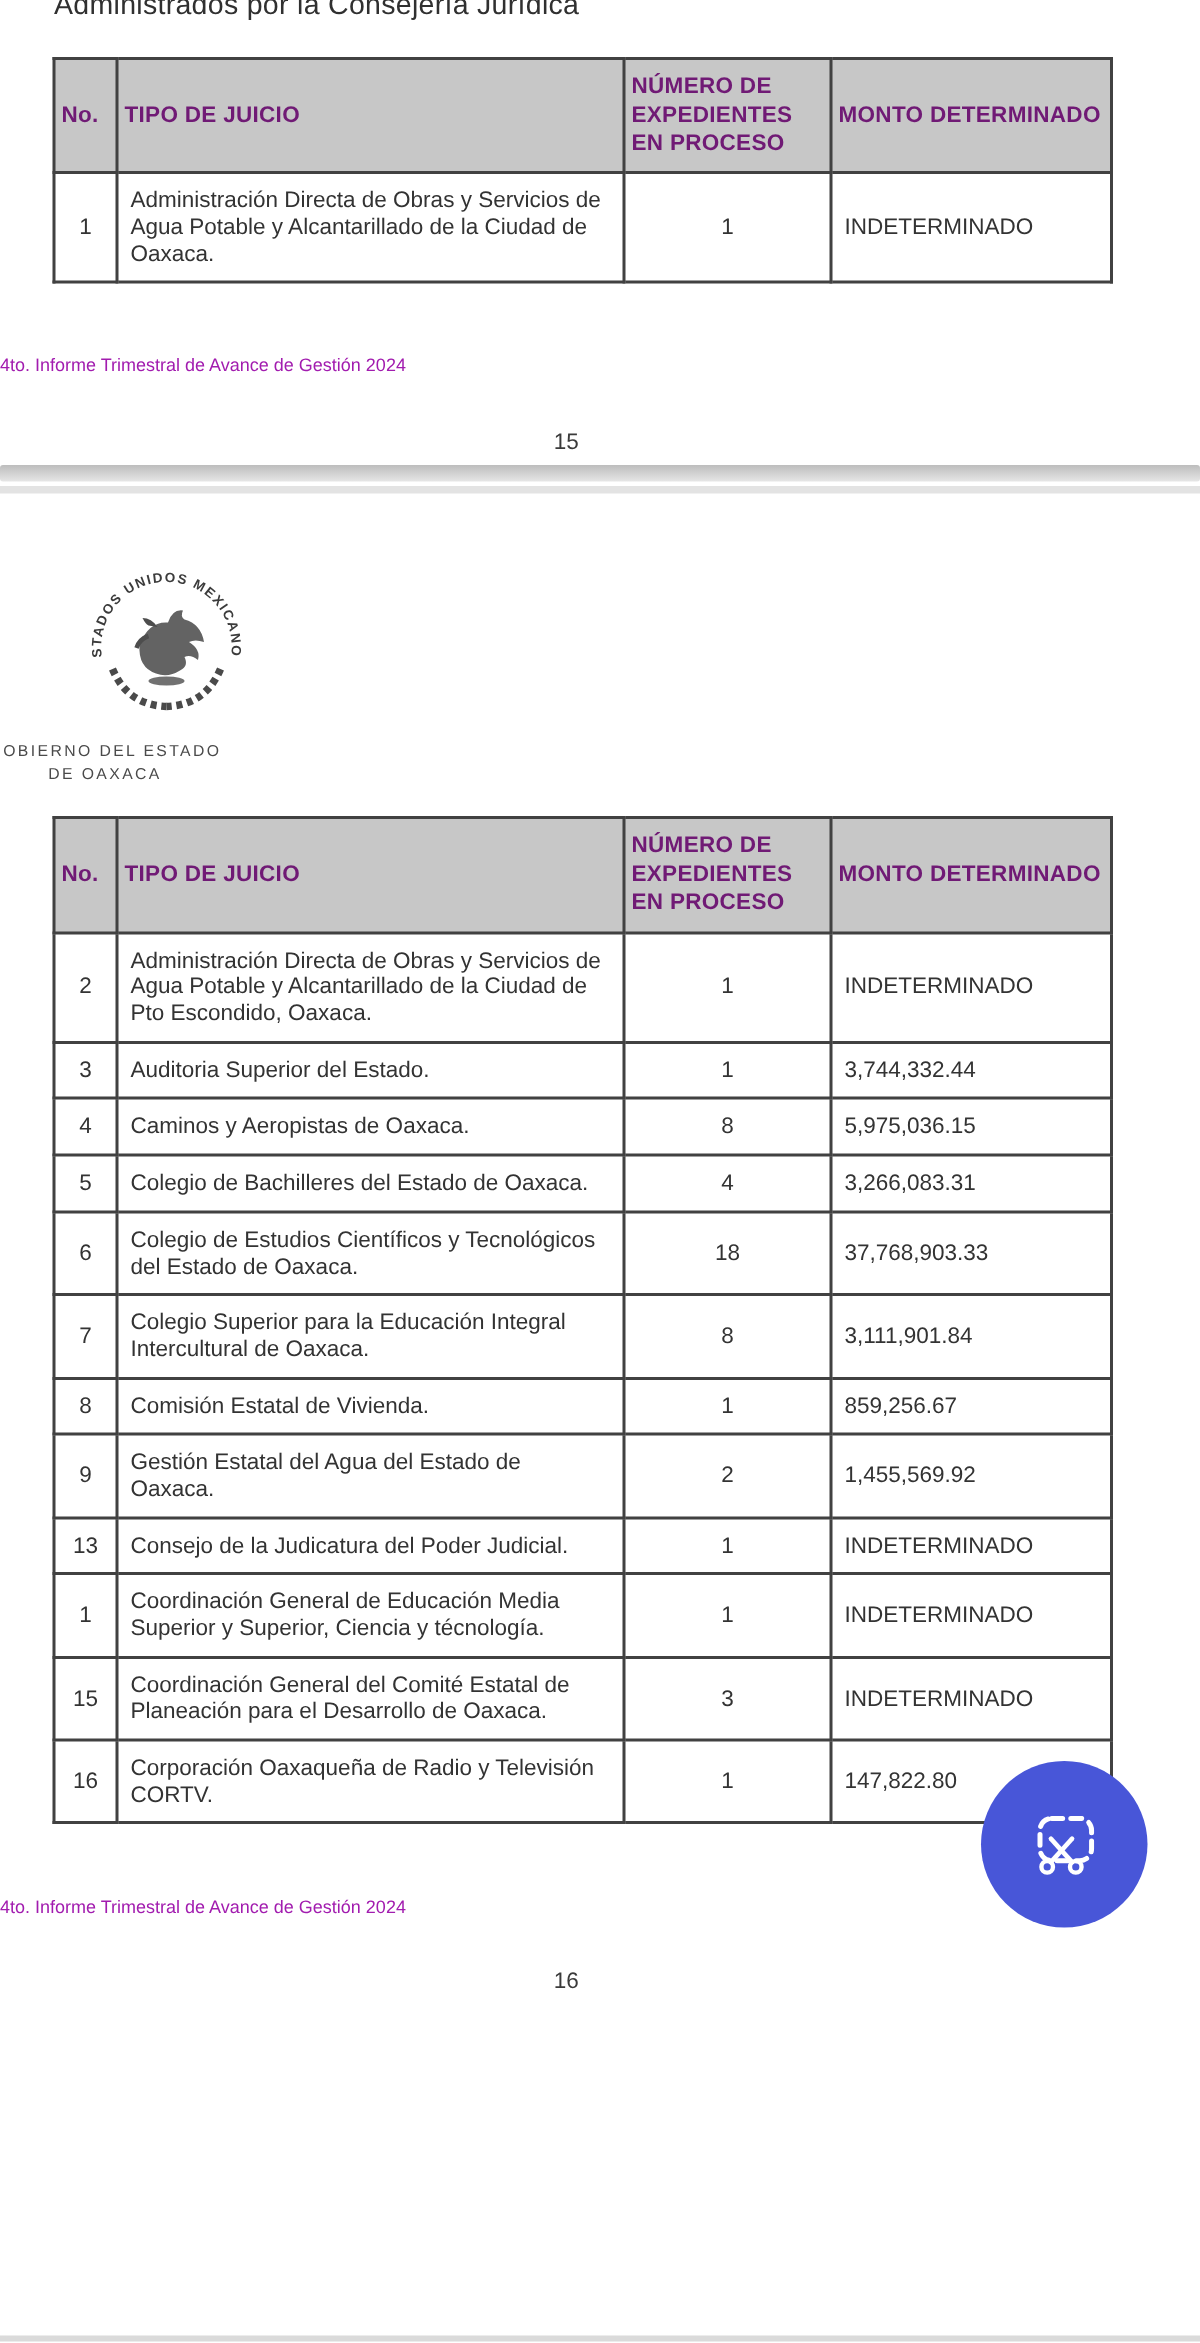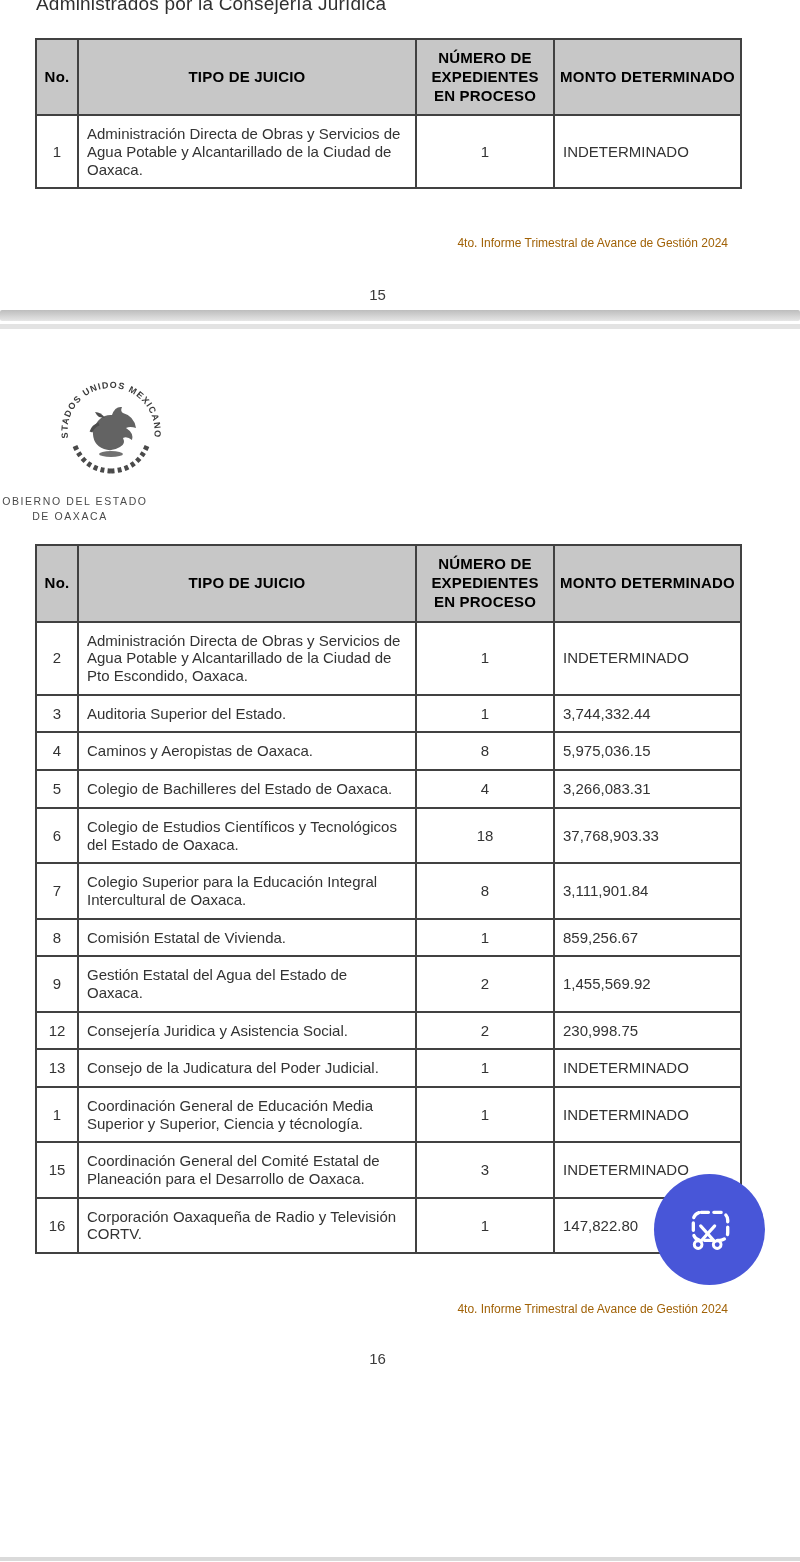--- a/index.html
+++ b/index.html
@@ -29,46 +29,46 @@
     width:705px;
     margin-left:35px;
   }
   table.juicios th, table.juicios td {
     border:2px solid #414141;
   }
   table.juicios th {
     background:#c7c7c7;
     font-size:15px;
     font-weight:bold;
-    text-align:center;
-    color:#000000;
+    text-align:left;
+    color:#701a75;
     padding:9px 4px;
     line-height:1.25;
     letter-spacing:0.2px;
   }
   table.juicios td {
     font-size:15px;
     line-height:1.18;
     padding:9px 8px;
     color:#333333;
     vertical-align:middle;
   }
   td.cell-no   { text-align:center; padding-left:2px; padding-right:2px; }
   td.cell-tipo { text-align:left;margin-top:19px; }
   td.cell-exp  { text-align:center; }
   td.cell-monto{ text-align:left; padding-right:7px; white-space:nowrap; }
 
   .p15-table { margin-top:23px; }
   .p16-table { margin-top:20px; }
 
   .report-footer {
-    text-align:right;
-    margin-right:72px;
+    text-align:left;
+    margin-right:120px;
     font-size:12px;
-    color:#a16207;
+    color:#a21caf;
   }
   .p15-footer { margin-top:47px; }
   .p16-footer { margin-top:48px; }
 
   .page-number {
     width:755px;
     text-align:center;
     font-size:15px;
     color:#3b3b3b;
   }
@@ -246,26 +246,20 @@
           <td class="cell-exp">1</td>
           <td class="cell-monto">859,256.67</td>
         </tr>
         <tr>
           <td class="cell-no">9</td>
           <td class="cell-tipo">Gestión Estatal del Agua del Estado de Oaxaca.</td>
           <td class="cell-exp">2</td>
           <td class="cell-monto">1,455,569.92</td>
         </tr>
         <tr>
-          <td class="cell-no">12</td>
-          <td class="cell-tipo">Consejería Juridica y Asistencia Social.</td>
-          <td class="cell-exp">2</td>
-          <td class="cell-monto">230,998.75</td>
-        </tr>
-        <tr>
           <td class="cell-no">13</td>
           <td class="cell-tipo">Consejo de la Judicatura del Poder Judicial.</td>
           <td class="cell-exp">1</td>
           <td class="cell-monto">INDETERMINADO</td>
         </tr>
         <tr>
           <td class="cell-no">1</td>
           <td class="cell-tipo">Coordinación General de Educación Media Superior y Superior, Ciencia y técnología.</td>
           <td class="cell-exp">1</td>
           <td class="cell-monto">INDETERMINADO</td>

